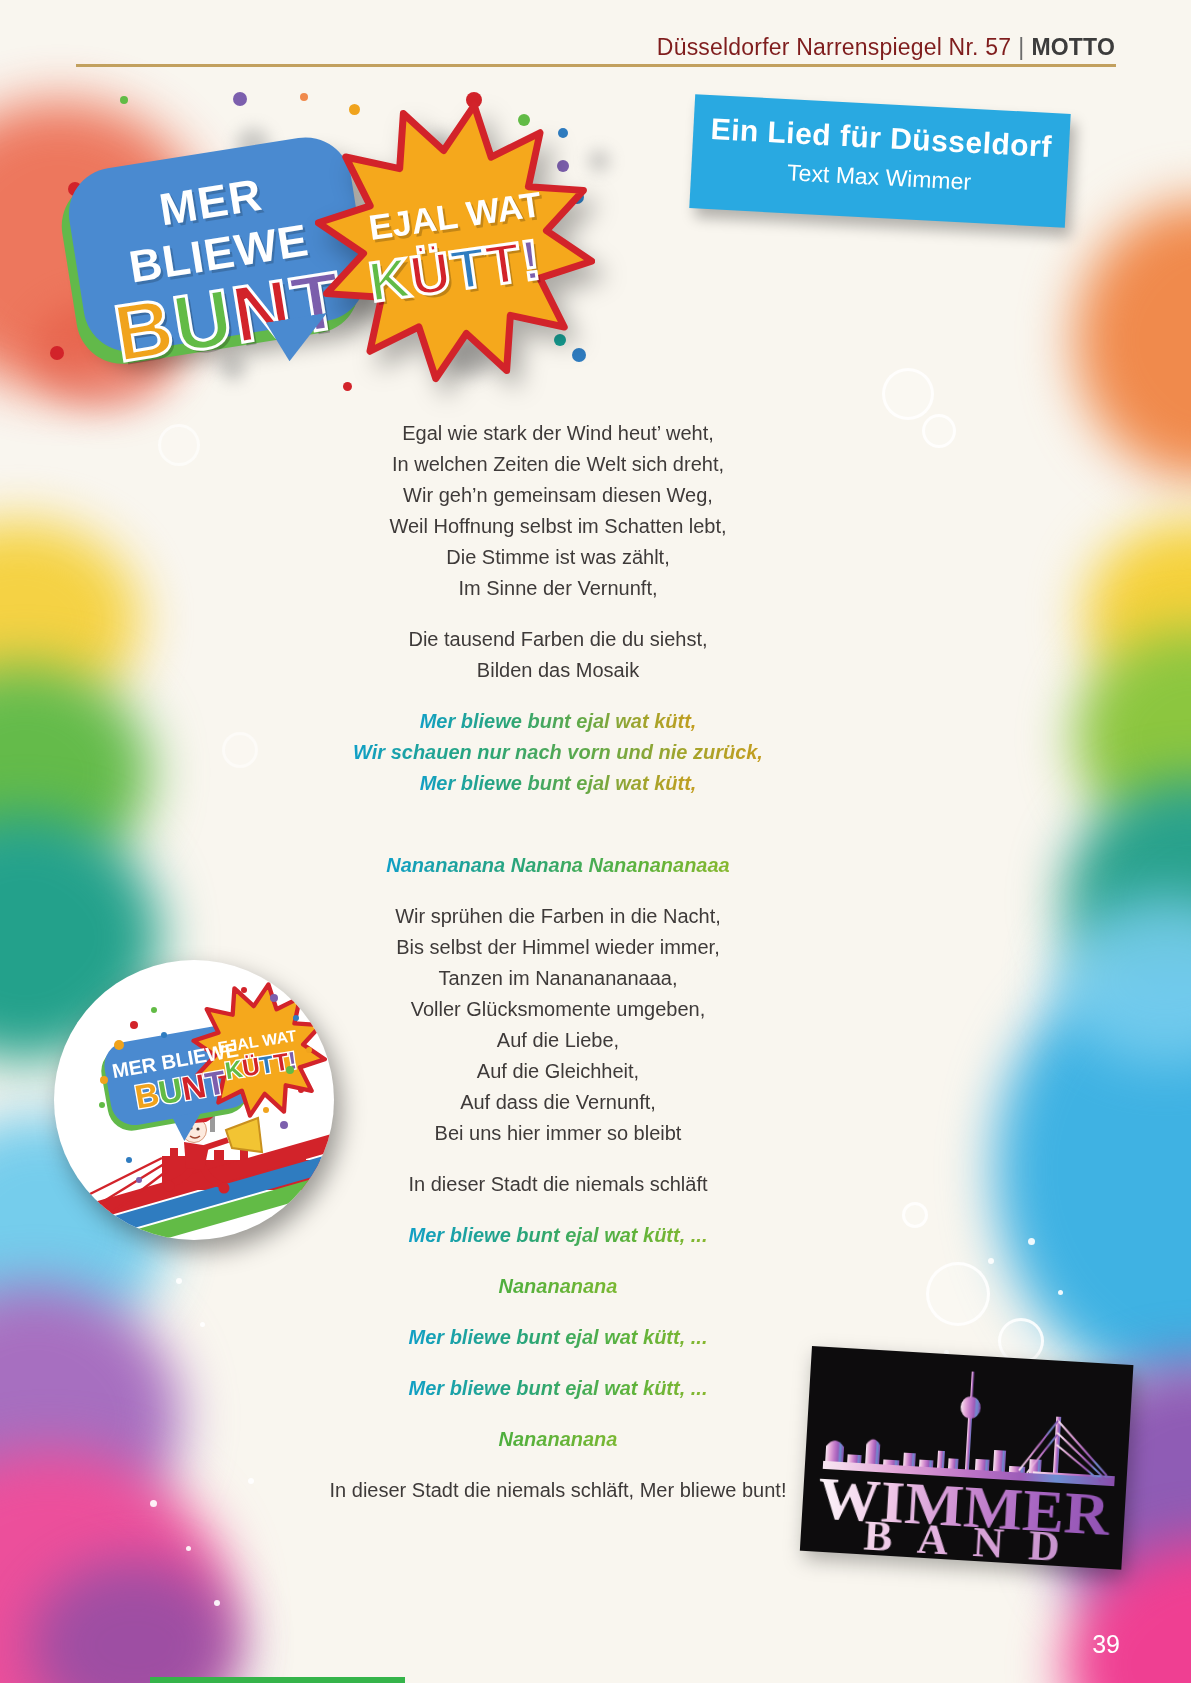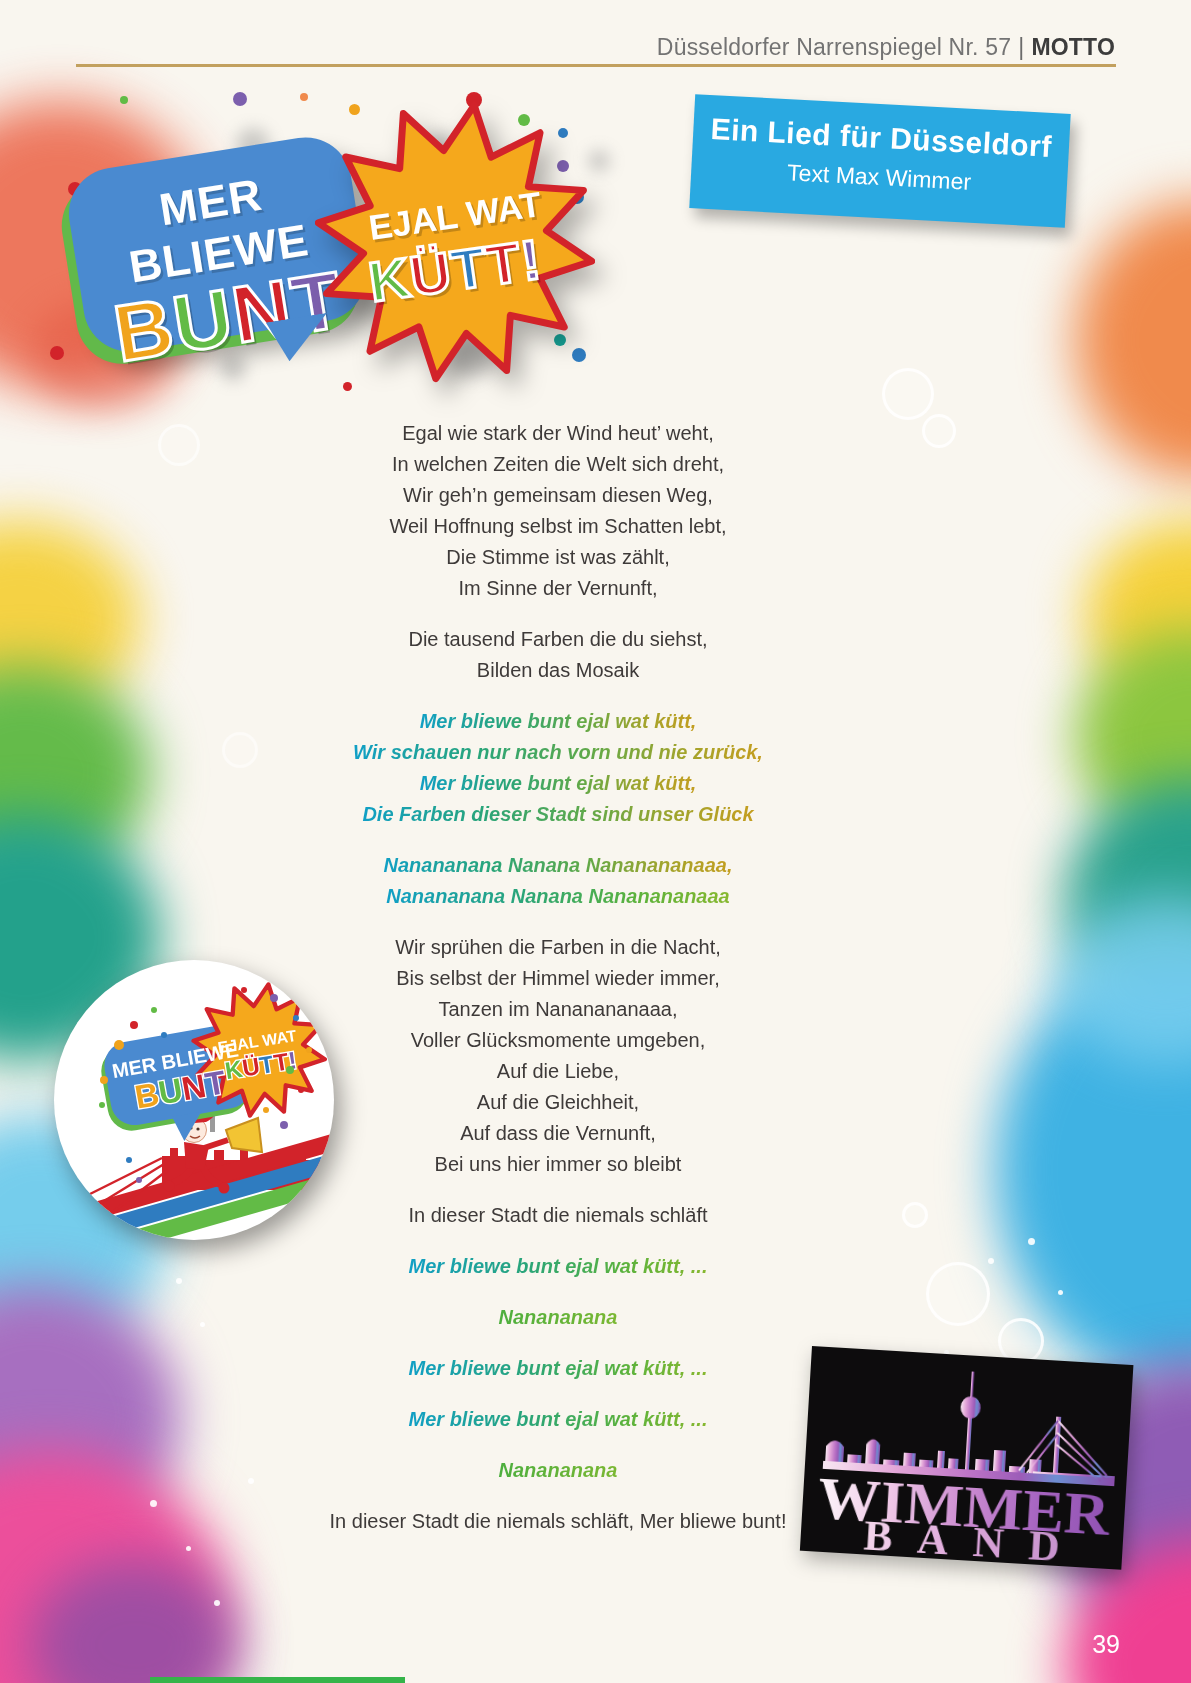--- a/index.html
+++ b/index.html
@@ -26,21 +26,21 @@
   .r6 {left:1045px;top:1360px;width:310px;height:285px;background:#8f5cb5;}
   .r7 {left:1065px;top:1540px;width:300px;height:250px;background:#ef3f92;}
   
   .soft{position:absolute;border-radius:50%;background:#8c8c8c;opacity:.42;filter:blur(8px);z-index:2;}
   
   .ring{position:absolute;border-radius:50%;border:3px solid rgba(255,255,255,.85);
         background:rgba(255,255,255,.22);z-index:2;}
   .spk{position:absolute;border-radius:50%;background:rgba(255,255,255,.9);z-index:2;}
   
   .header{position:absolute;top:34px;right:76px;font-size:23px;z-index:3;letter-spacing:.2px;}
-  .header .mag{color:#737373;}
+  .header .mag{color:#7f1d1d;}
   .header .sep{color:#6b6b6b;margin:0 7px;font-weight:400;}
   .header .motto{color:#3c3c3c;font-weight:700;}
   .rule{position:absolute;top:64px;left:76px;width:1040px;height:3px;background:#c2a05e;z-index:3;}
   
   .banner{position:absolute;left:692px;top:104px;width:376px;height:114px;background:#29a9e1;
           transform:rotate(3deg);color:#fff;text-align:center;z-index:3;
           box-shadow:6px 9px 14px rgba(0,0,0,.28);}
   .banner-title{font-size:30px;font-weight:700;margin-top:17px;letter-spacing:.5px;}
   .banner-sub{font-size:23px;margin-top:9px;}
   
@@ -195,24 +195,23 @@
       <span class="line">Im Sinne der Vernunft,</span><br>
     </p>
     <p>
       <span class="line">Die tausend Farben die du siehst,</span><br>
       <span class="line">Bilden das Mosaik</span>
     </p>
     <p>
       <span class="grad gr-full">Mer bliewe bunt ejal wat kütt,</span><br>
       <span class="grad gr-full">Wir schauen nur nach vorn und nie zurück,</span><br>
       <span class="grad gr-full">Mer bliewe bunt ejal wat kütt,</span><br>
-      <span class="grad gr-full">Die Farben dieser Stadt sind unser Glück</span>
-    </p>
-    <p>
-      <span class="grad gr-full">Nanananana Nanana Nananananaaa,</span><br>
+    </p>
+    <p>
+      <br>
       <span class="grad gr-short">Nanananana Nanana Nananananaaa</span>
     </p>
     <p>
       <span class="line">Wir sprühen die Farben in die Nacht,</span><br>
       <span class="line">Bis selbst der Himmel wieder immer,</span><br>
       <span class="line">Tanzen im Nananananaaa,</span><br>
       <span class="line">Voller Glücksmomente umgeben,</span><br>
       <span class="line">Auf die Liebe,</span><br>
       <span class="line">Auf die Gleichheit,</span><br>
       <span class="line">Auf dass die Vernunft,</span><br>

